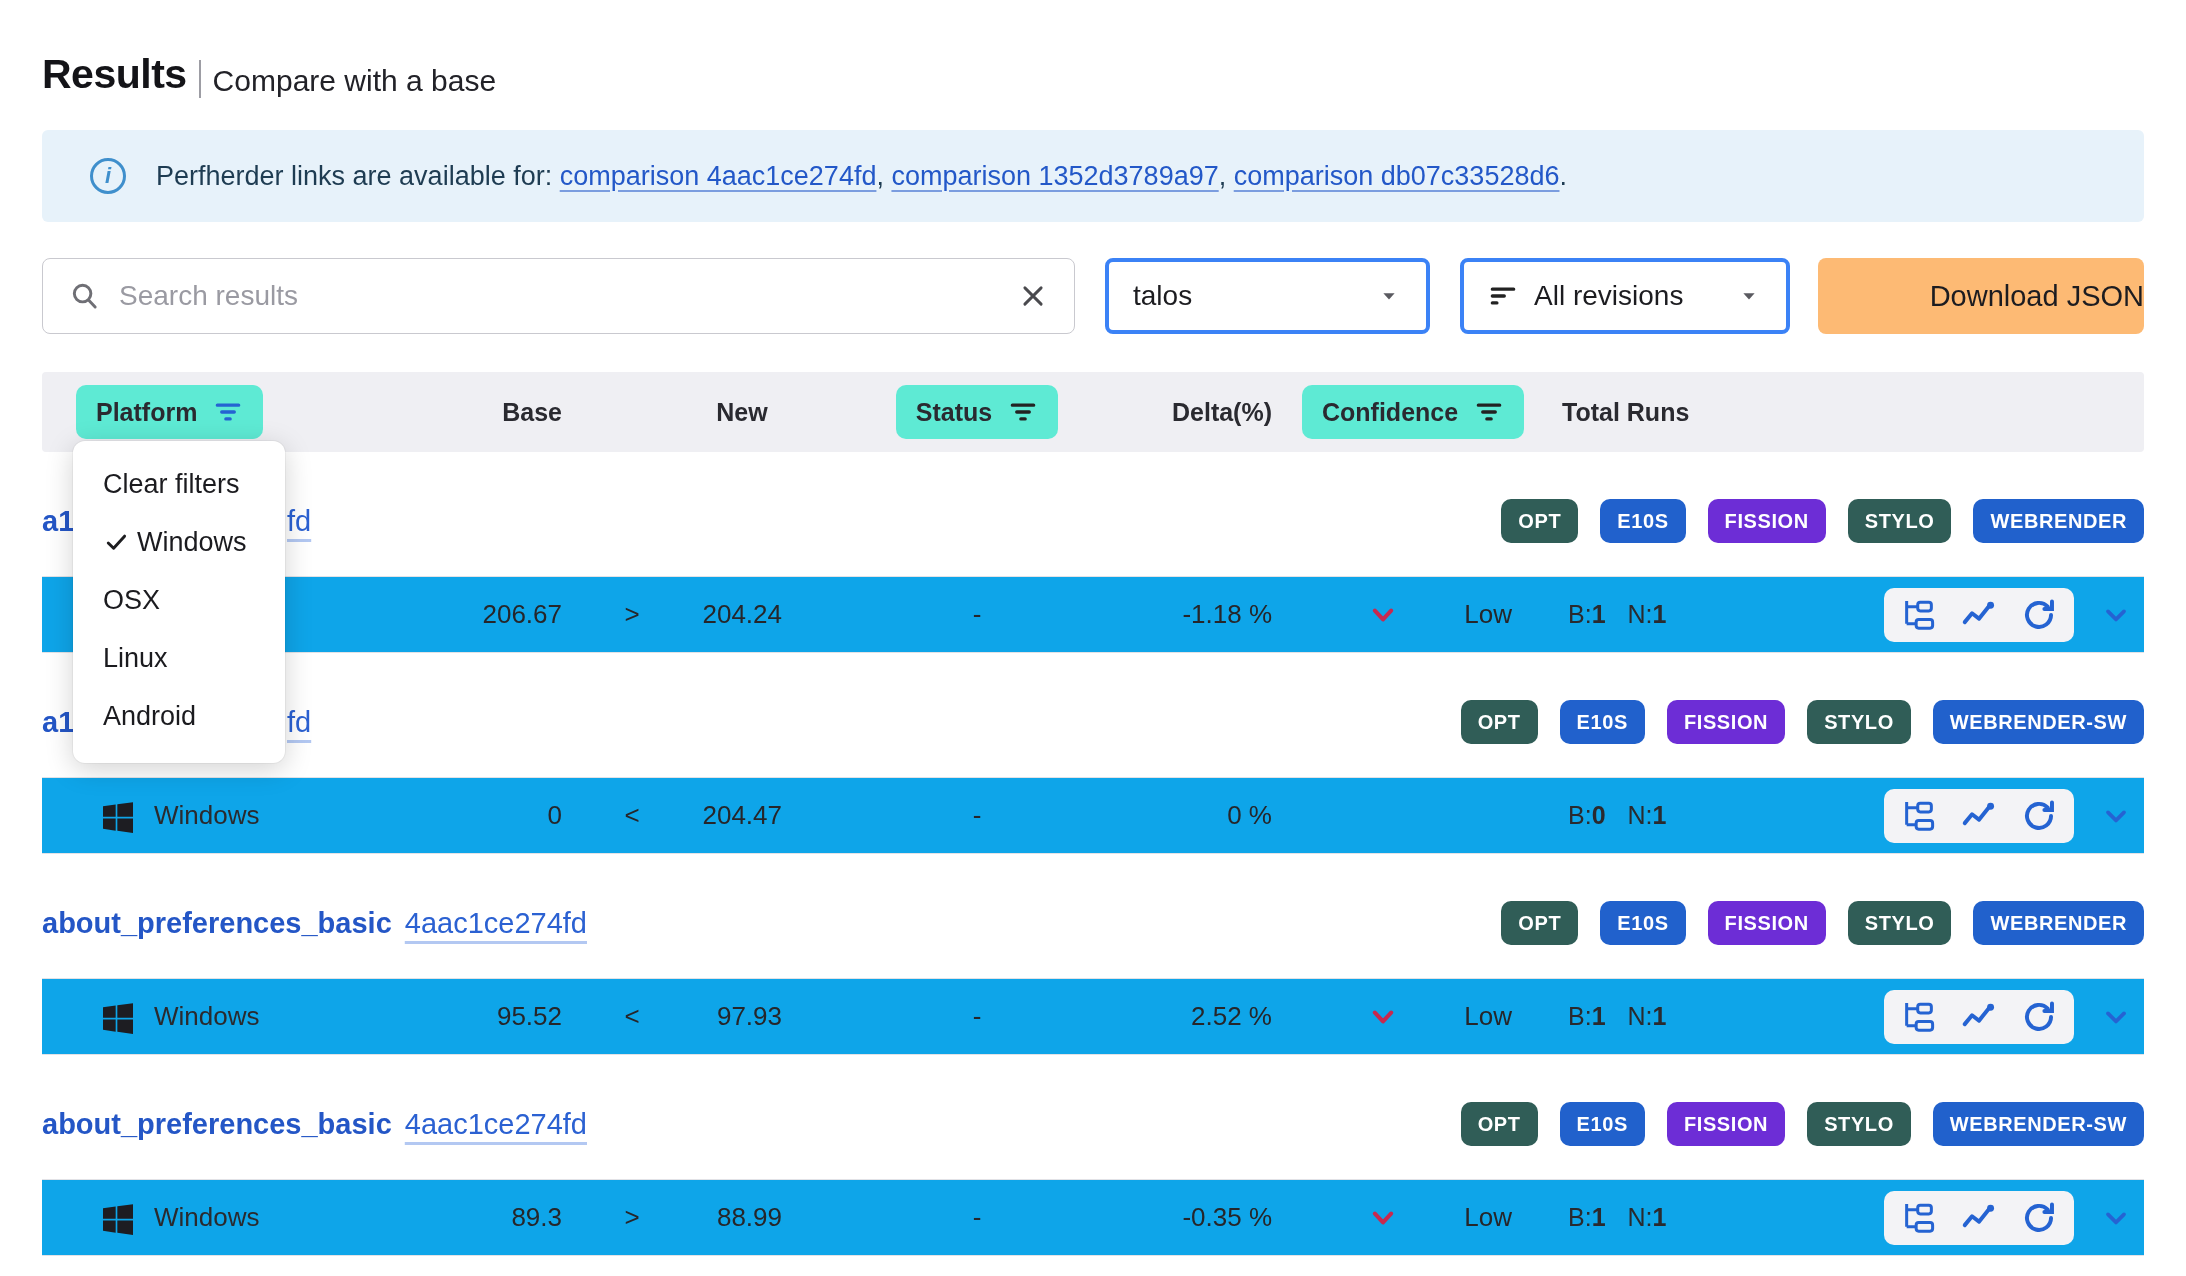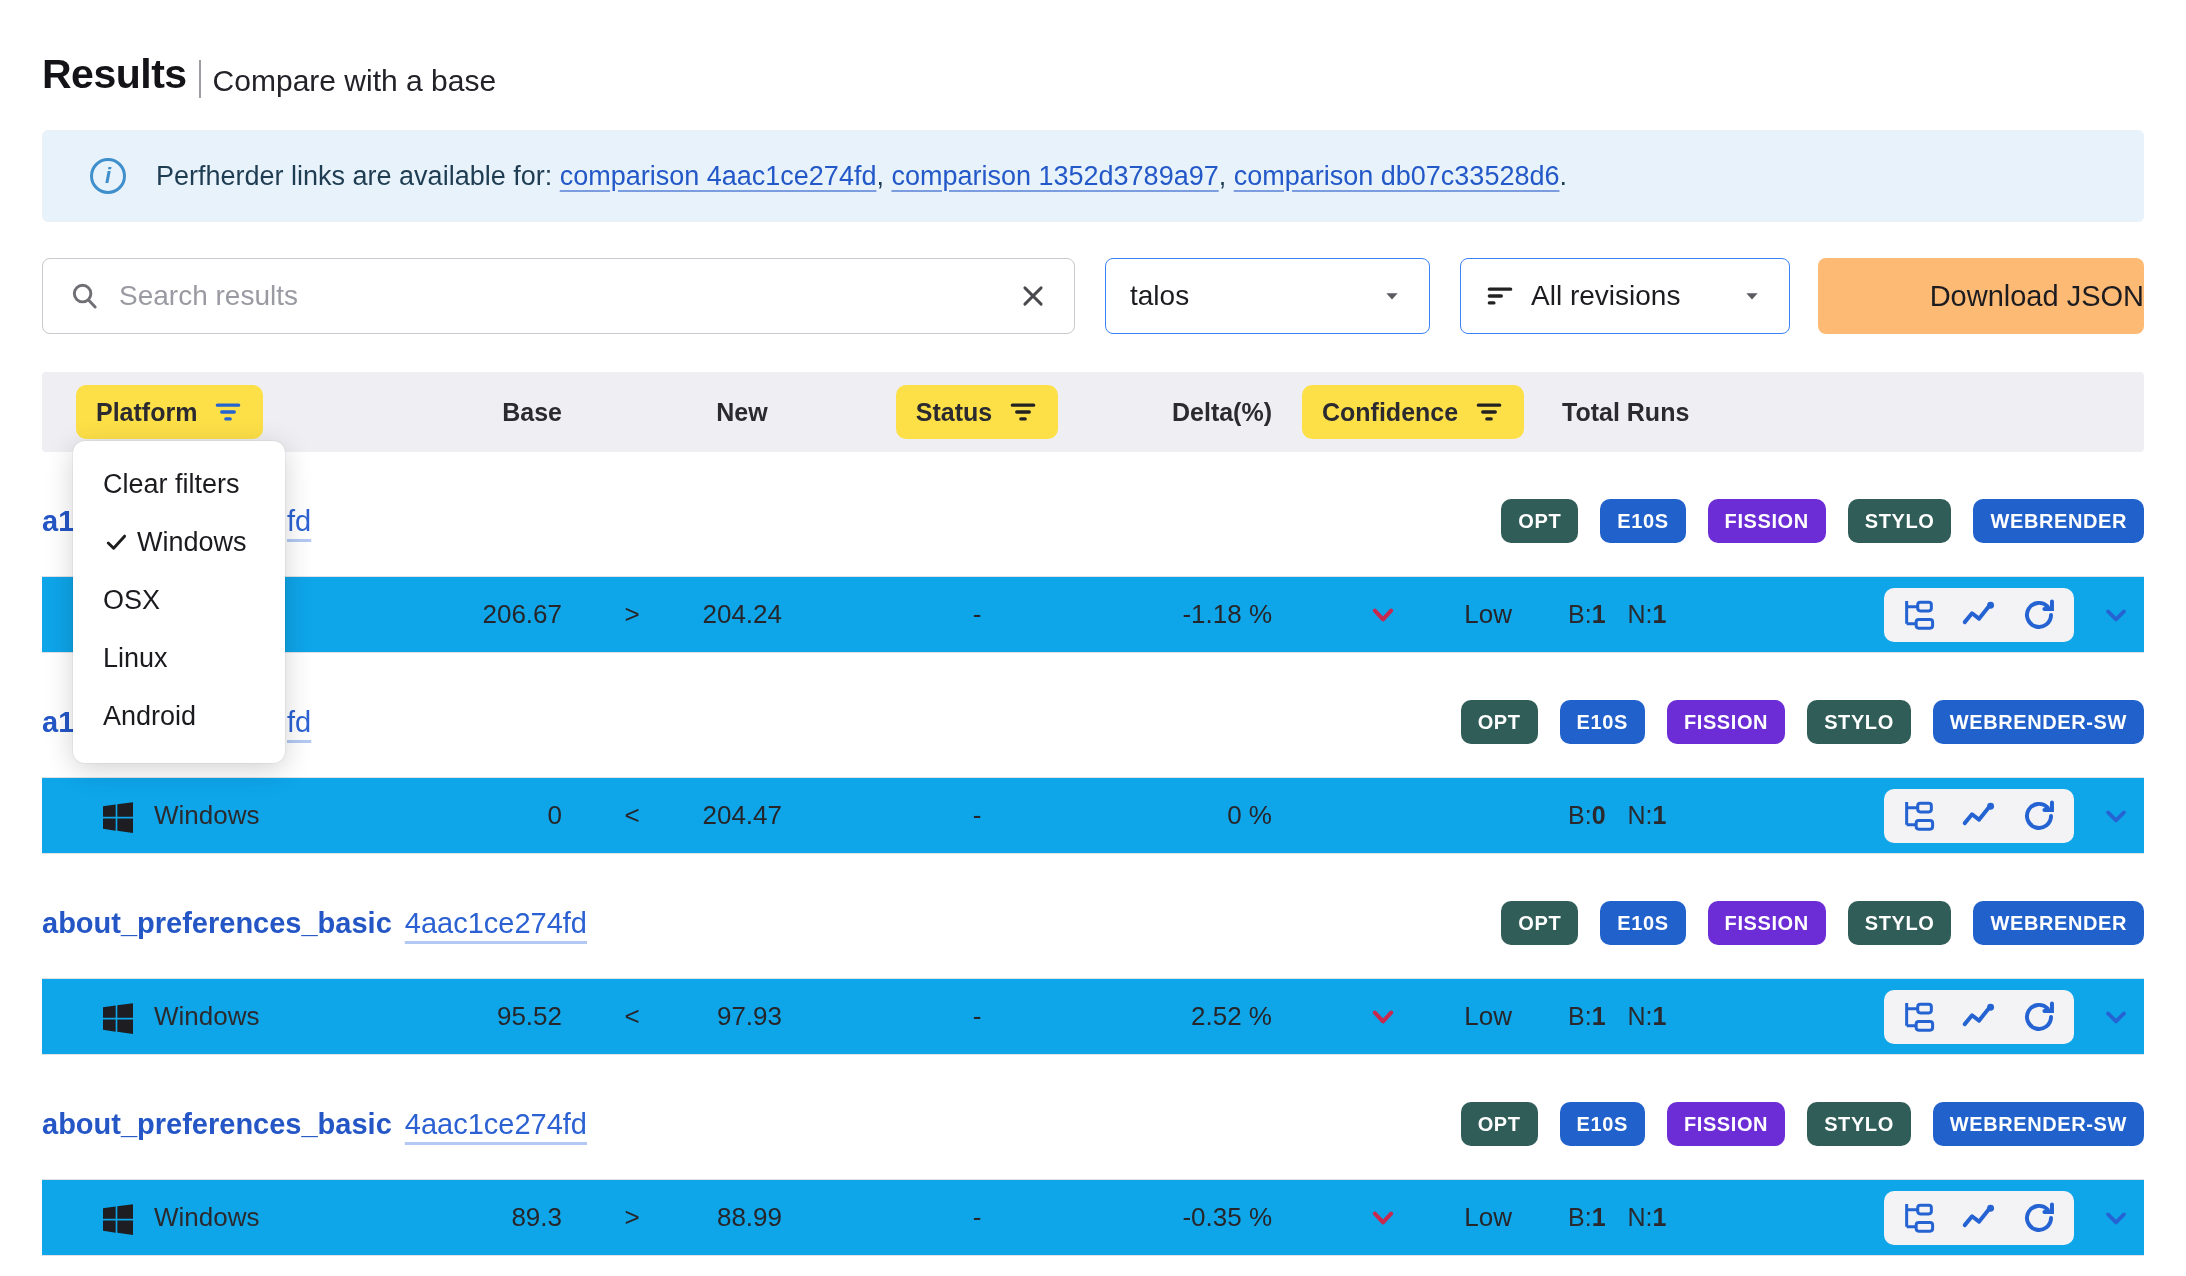--- a/index.html
+++ b/index.html
@@ -25,36 +25,36 @@
                    text-decoration-color:rgba(35,88,200,.55); text-underline-offset:5px; cursor:pointer; }
 
   
   .controls { margin-top:36px; display:flex; align-items:center; height:76px; }
   .search-box { flex:1; height:76px; border:1px solid #c9c9cf; border-radius:8px;
                 display:flex; align-items:center; padding:0 26px; gap:18px; background:#fff; }
   .search-box input { flex:1; border:none; outline:none; font-size:28px;
                       font-family:"Liberation Sans",sans-serif; color:#222; background:transparent; }
   .search-box input::placeholder { color:#9a9aa2; }
   .icon { display:inline-flex; flex:none; }
-  .select { height:76px; border:1px solid #3b82f6; border-radius:8px; background:#fff;
+  .select { height:76px; border:4px solid #3b82f6; border-radius:8px; background:#fff;
             display:flex; align-items:center; padding:0 24px; gap:16px; font-size:28px;
             color:#1c1c20; cursor:pointer; }
   .sel-framework { width:325px; margin-left:30px; justify-content:space-between; }
   .sel-revisions { width:330px; margin-left:30px; }
   .sel-revisions .lbl { flex:1; }
   .download-btn { width:326px; height:76px; margin-left:28px; background:#fdba74; border:none;
                   border-radius:8px; font-size:29px; font-family:"Liberation Sans",sans-serif;
                   color:#1c1c20; cursor:pointer;text-align:right; }
 
   
   .grid { display:grid; grid-template-columns:270px 250px 140px 80px 300px 190px 240px 210px 1fr;
           align-items:center; }
   .thead { margin-top:38px; height:80px; background:#efeff3; border-radius:4px;
            font-size:25px; font-weight:600; color:#2a2a30; }
-  .hpill { display:inline-flex; align-items:center; gap:16px; background:#fde047;
+  .hpill { display:inline-flex; align-items:center; gap:16px; background:#5eead4;
            border:none; border-radius:10px; padding:12px 20px; font-size:25px; font-weight:600;
            color:#2a2a30; font-family:"Liberation Sans",sans-serif; cursor:pointer; }
   .c1 { padding-left:34px; }
   .right { text-align:right; }
   .center { text-align:center; }
   .c5 { padding-left:90px; text-align:center; }
   .c7 { padding-left:30px; }
   .c8 { padding-left:50px; }
 
   

